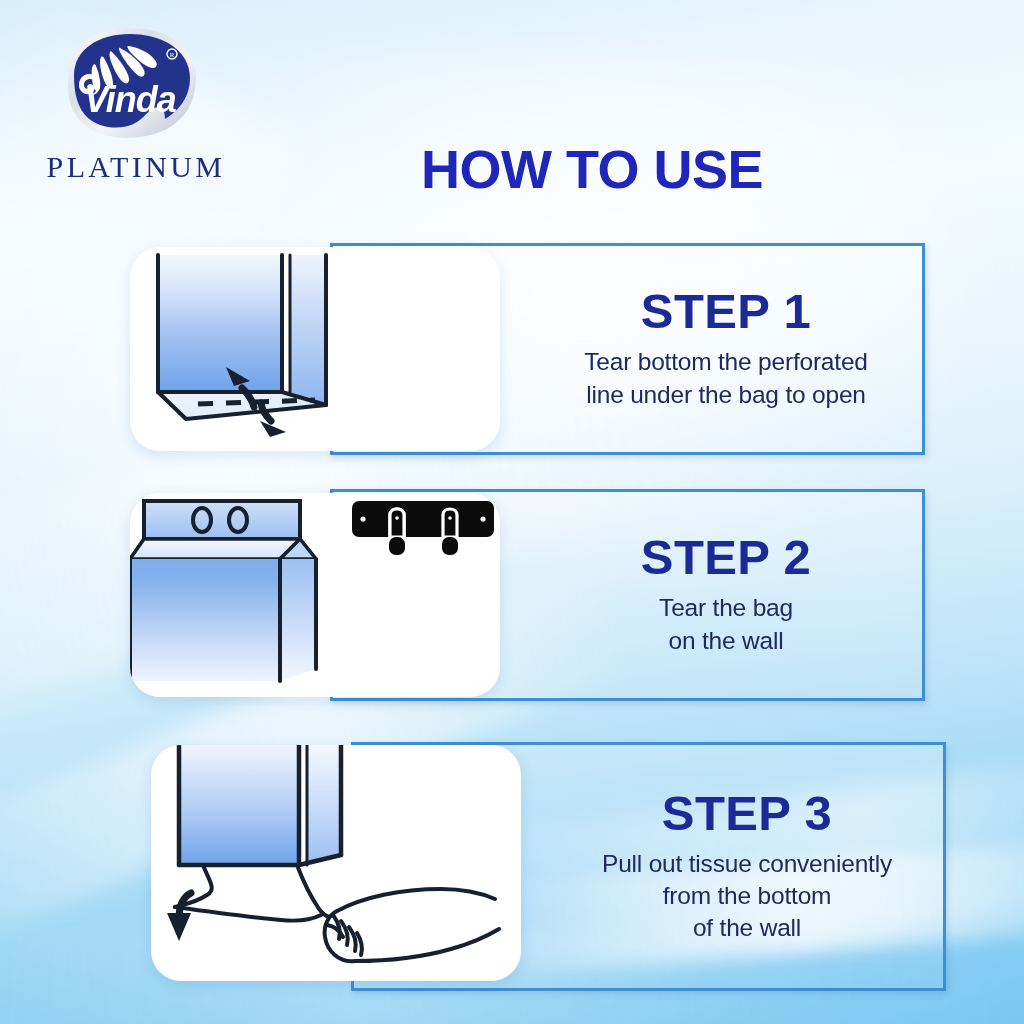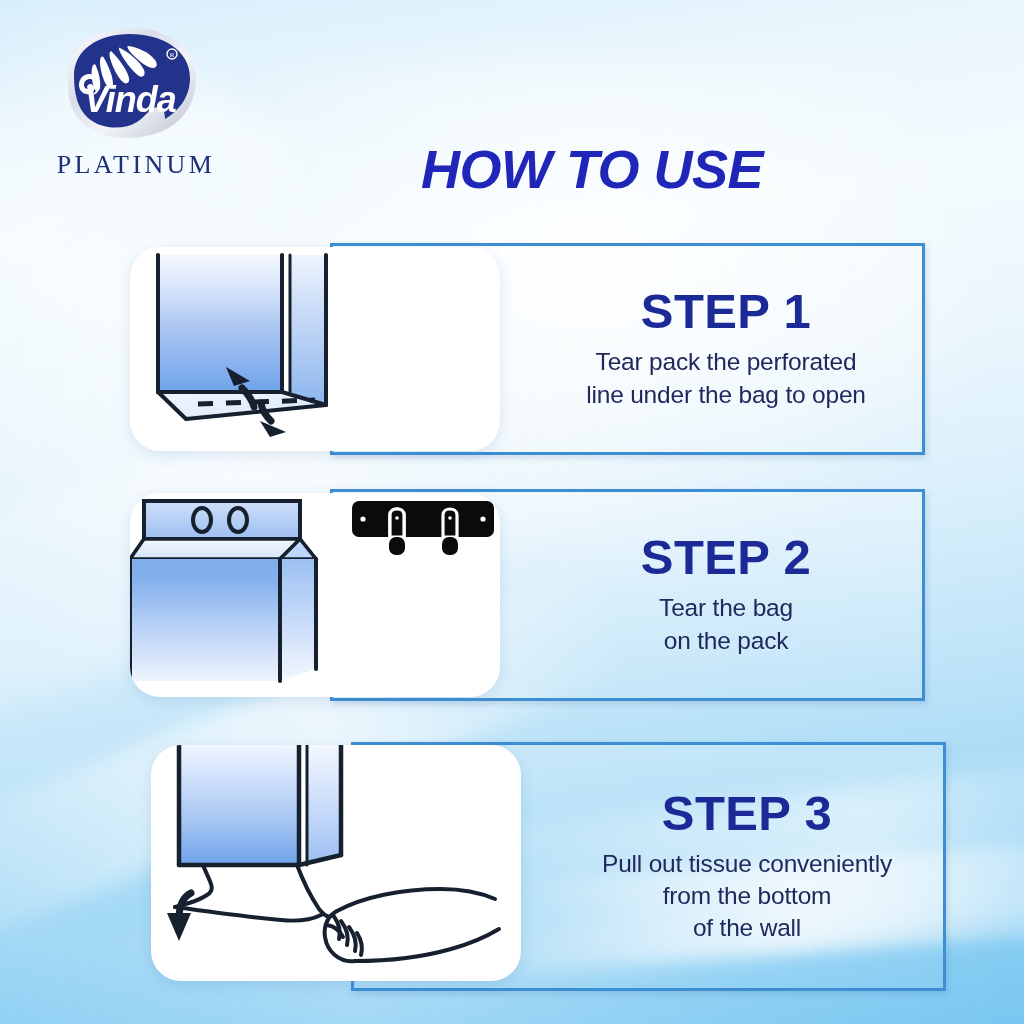--- a/index.html
+++ b/index.html
@@ -101,39 +101,38 @@
     width: 152px; height: 120px;
     margin-left: 18px;
   }
   #logo-badge svg { display: block; }
 
   #brand-platinum {
     margin-top: 6px;
     text-align: center;
     width: 200px;
     font-family: "Liberation Serif", serif;
-    font-size: 26px;
+    font-size: 30px;
     letter-spacing: 3.4px;
     color: #1c2f78;
     font-weight: 400;
   }
 
   
   #page-title {
     position: absolute;
     left: 0; right: 0;
     top: 138px;
     text-align: center;
     padding-left: 160px;
     font-size: 54px;
     font-weight: 900;
     letter-spacing: -0.5px;
     color: #2027b8;
     font-family: "Liberation Sans", sans-serif;
-    font-style: italic;
   }
 
   
   .step-row { position: absolute; left: 0; width: 1024px; }
   #row-1 { top: 243px; height: 212px; }
   #row-2 { top: 489px; height: 212px; }
   #row-3 { top: 742px; height: 249px; margin-left: 21px; }
 
   
   .step-panel {
@@ -245,21 +244,21 @@
     <div id="brand-platinum">PLATINUM</div>
   </div>
 
   <div id="page-title">HOW TO USE</div>
 
   <div class="step-row" id="row-1">
     <div class="step-panel">
       <div class="step-text">
         <div class="step-title">STEP 1</div>
         <div class="step-desc">
-          <div>Tear pack the perforated</div>
+          <div>Tear bottom the perforated</div>
           <div>line under the bag to open</div>
         </div>
       </div>
     </div>
 
     <div class="step-card">
       <svg viewBox="0 0 370 204" xmlns="http://www.w3.org/2000/svg" aria-hidden="true">
         <defs>
           <linearGradient id="bagGrad1" x1="0" y1="0" x2="0" y2="1">
             <stop offset="0%" stop-color="#f3f7fe"></stop>
@@ -301,21 +300,21 @@
       </svg>
     </div>
   </div>
 
   <div class="step-row" id="row-2">
     <div class="step-panel">
       <div class="step-text">
         <div class="step-title">STEP 2</div>
         <div class="step-desc">
           <div>Tear the bag</div>
-          <div>on the pack</div>
+          <div>on the wall</div>
         </div>
       </div>
     </div>
 
     <div class="step-card">
       <svg viewBox="0 0 370 204" xmlns="http://www.w3.org/2000/svg" aria-hidden="true">
         <defs>
           <linearGradient id="flapGrad" x1="0" y1="0" x2="0" y2="1">
             <stop offset="0%" stop-color="#cfe0fa"></stop>
             <stop offset="100%" stop-color="#9dbef1"></stop>

